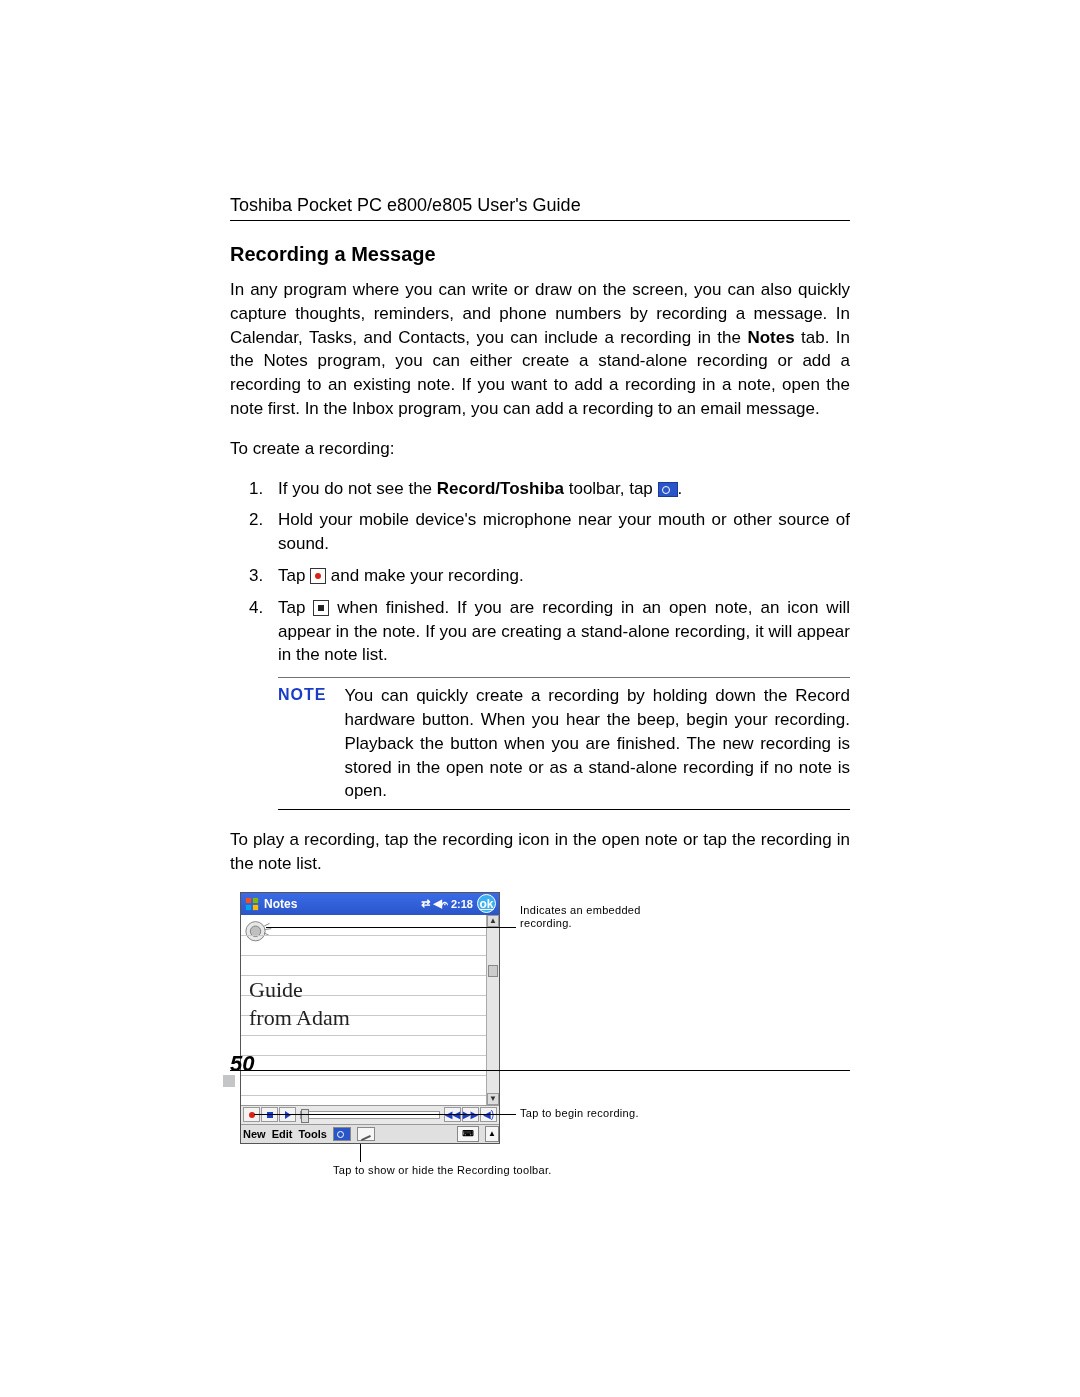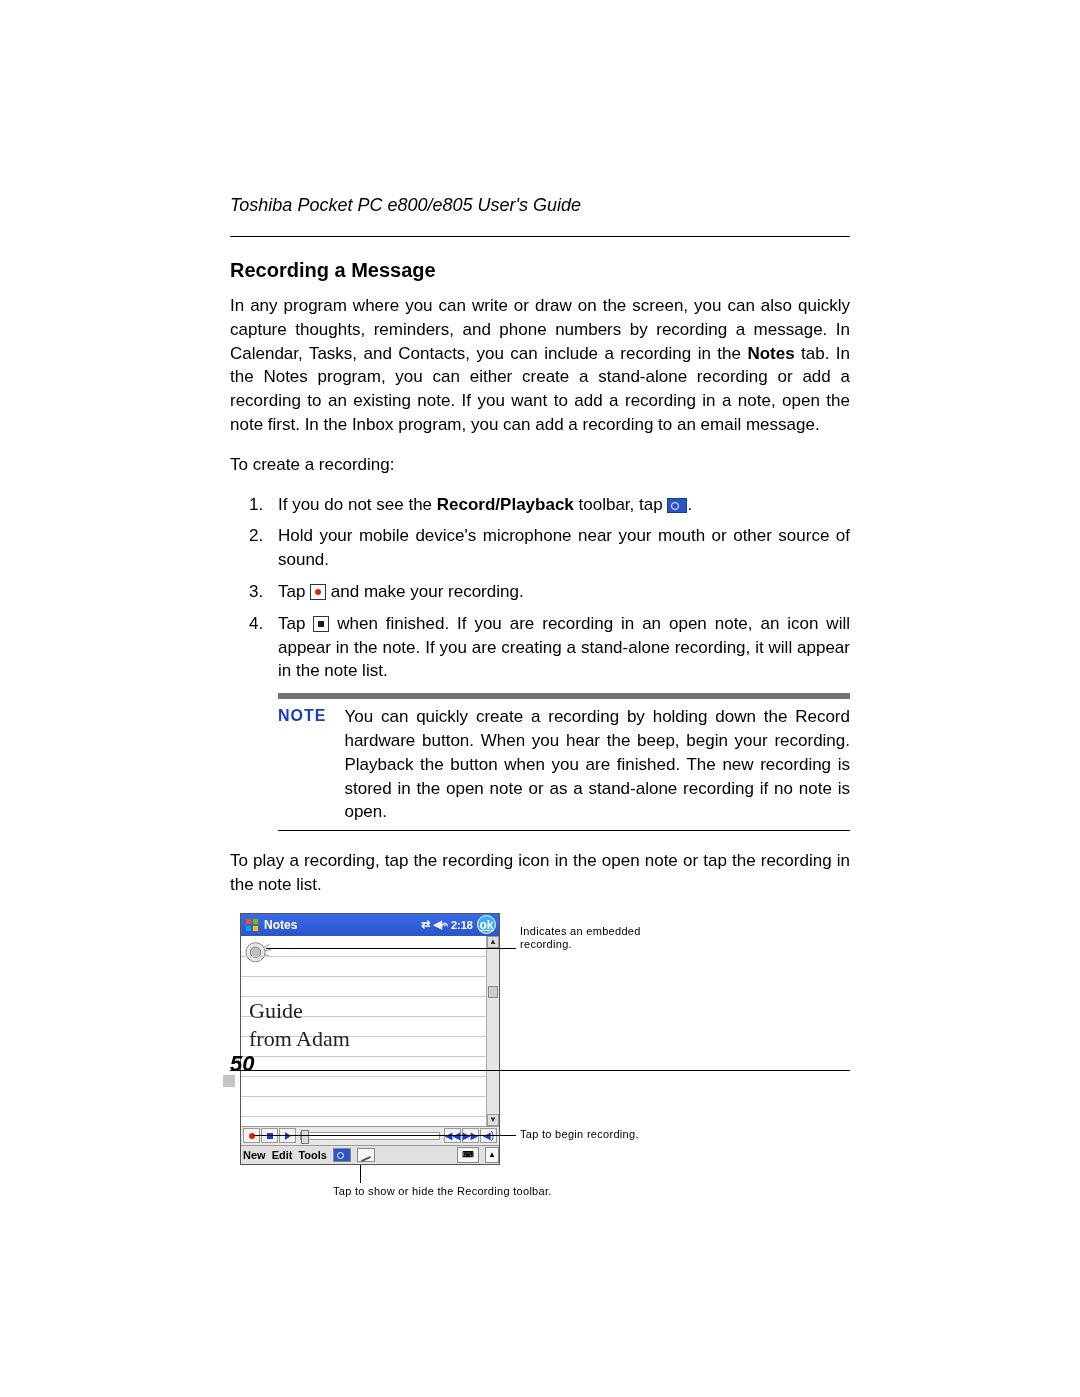--- a/index.html
+++ b/index.html
@@ -15,23 +15,22 @@
     height: 1397px;
     position: relative;
     box-sizing: border-box;
     padding: 195px 0 0 0;
   }
   .content {
     margin-left: 230px;
     width: 620px;
   }
   .header-title {
-    font-style: italic;
     font-size: 18px;
-    margin-bottom: 20px;
+    margin-bottom: 4px;
   }
   hr.rule {
     border: none;
     border-top: 1px solid #000;
     margin: 0 0 22px 0;
   }
   h1.section-title {
     font-size: 20px;
     font-weight: bold;
     margin: 0 0 12px 0;
@@ -90,21 +89,21 @@
     background: #fff;
   }
   .inline-icon.stop::after {
     content:"";
     position:absolute;
     left:4px; top:4px; width:6px; height:6px;
     background:#222;
   }
   .note-block {
     margin: 2px 0 18px 48px;
-    border-top: 6px solid #737373;
+    border-top: 1px solid #737373;
     border-bottom: 1px solid #000;
     padding: 6px 0;
     display: flex;
     gap: 18px;
   }
   .note-label {
     font-weight: bold;
     color: #1a3cc6;
     letter-spacing: 1px;
     font-size: 16px;
@@ -319,21 +318,21 @@
     <h1 class="section-title">Recording a Message</h1>
 
     <p class="body">
       <span>In any program where you can write or draw on the screen, you can also quickly capture thoughts, reminders, and phone numbers by recording a message. In Calendar, Tasks, and Contacts, you can include a recording in the </span><span class="bold">Notes</span><span> tab. In the Notes program, you can either create a stand-alone recording or add a recording to an existing note. If you want to add a recording in a note, open the note first. In the Inbox program, you can add a recording to an email message.</span>
     </p>
 
     <p class="body">To create a recording:</p>
 
     <ol class="steps">
       <li>
-        <span>If you do not see the </span><span class="bold">Record/Playback</span><span> toolbar, tap </span><span class="inline-icon toolbar-toggle"></span><span>.</span>
+        <span>If you do not see the </span><span class="bold">Record/Toshiba</span><span> toolbar, tap </span><span class="inline-icon toolbar-toggle"></span><span>.</span>
       </li>
       <li>Hold your mobile device's microphone near your mouth or other source of sound.</li>
       <li>
         <span>Tap </span><span class="inline-icon record"></span><span> and make your recording.</span>
       </li>
       <li>
         <span>Tap </span><span class="inline-icon stop"></span><span> when finished. If you are recording in an open note, an icon will appear in the note. If you are creating a stand-alone recording, it will appear in the note list.</span>
       </li>
     </ol>
 

